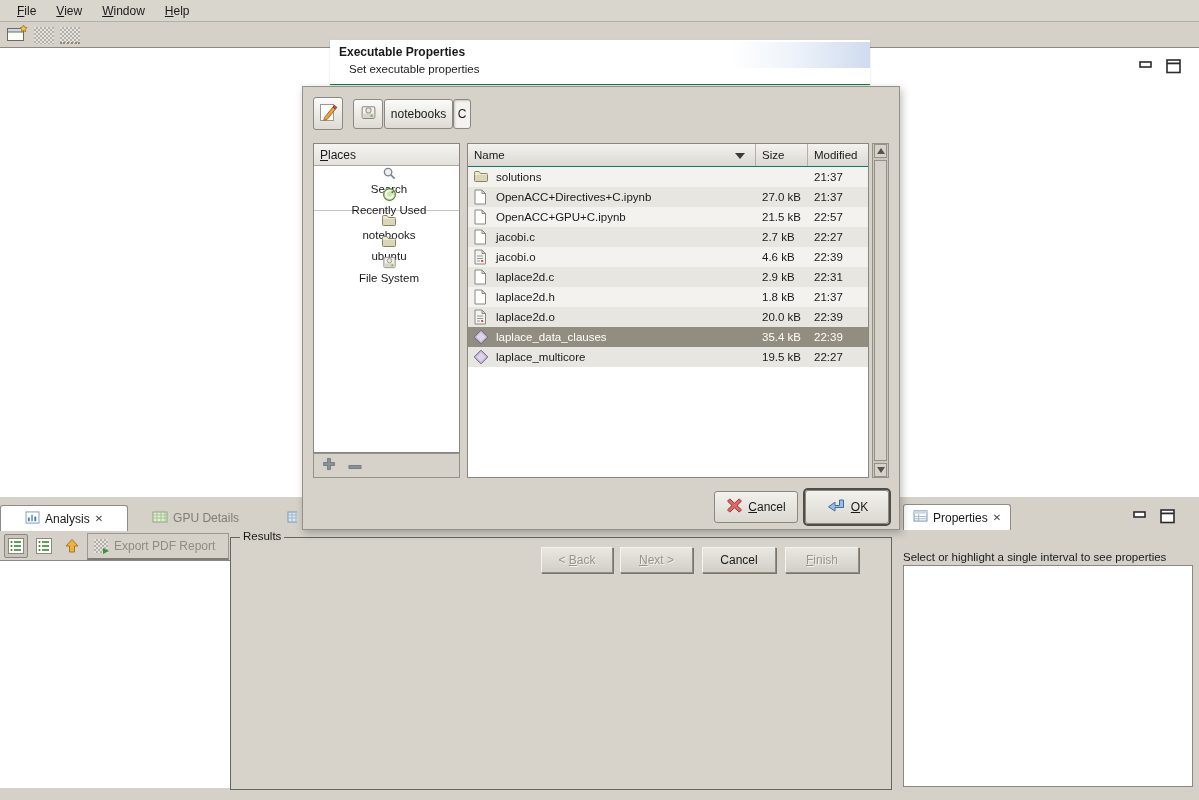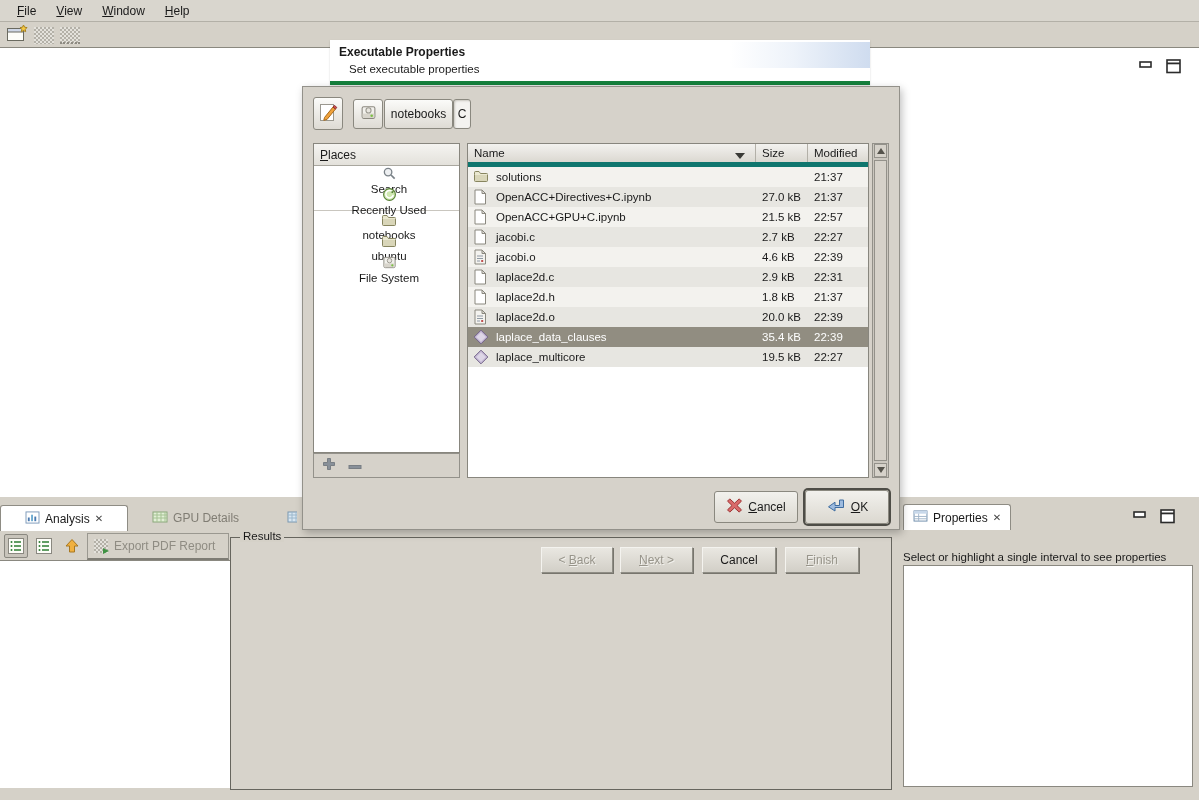--- a/index.html
+++ b/index.html
@@ -20,21 +20,21 @@
       linear-gradient(45deg,#b4b1a8 25%,#e4e2dc 25%,#e4e2dc 75%,#b4b1a8 75%);
       background-size:4px 4px; background-position:0 0,2px 2px; }
   .tb-ico { width:20px; height:17px; }
 
   
   #editor-area { left:0; top:47px; width:1199px; height:450px; background:#ffffff; border-top:1px solid #8a887f; }
   .winctl { display:flex; gap:10px; position:absolute; right:16px; top:10px; }
 
   
   #wizard-header { left:330px; top:40px; width:540px; height:45px; background:#ffffff;
-                   border-bottom:4px solid #15803d; box-shadow:0 1px 2px rgba(0,0,0,.15); }
+                   border-bottom:1px solid #15803d; box-shadow:0 1px 2px rgba(0,0,0,.15); }
   #wizard-header .title { position:absolute; left:9px; top:5px; font-weight:bold; }
   #wizard-header .subtitle { position:absolute; left:19px; top:23px; font-size:11.5px; }
   #wizard-banner { position:absolute; right:0; top:2px; width:140px; height:26px;
                    background:linear-gradient(to left,#cfdcef,#eef3fa 55%,#ffffff); }
   .wiz-btn { position:absolute; top:547px; height:26px; background:linear-gradient(#e9e7e1,#d2cfc7);
              border:1px solid #8f8d85; border-top-color:#f4f3ef; border-left-color:#f4f3ef;
              box-shadow:1px 1px 0 #77756d; font-size:12px; display:flex; align-items:center; justify-content:center; }
   .wiz-btn.disabled { color:#98958b; text-shadow:1px 1px 0 #f2f1ed; }
 
   
@@ -72,21 +72,21 @@
   #places { left:10px; top:56px; width:147px; height:310px; background:#ffffff; border:1px solid #88867e; position:absolute; }
   #places-header { height:22px; border-bottom:1px solid #a9a79f; display:flex; align-items:center; padding-left:6px;
                    background:linear-gradient(#f5f4f1,#e3e1db); font-size:12px; }
   .place-item { height:21px; display:flex; align-items:center; gap:0; padding-left:5px; font-size:11.5px;flex-direction:column; }
   .place-sep { height:1px; background:#c9c6bf; margin:2px 0; }
   #plusminus { left:10px; top:366px; width:147px; height:25px; position:absolute; background:#d6d2ca;
                border:1px solid #93918a; display:flex; align-items:center; gap:12px; padding-left:8px; }
   #plusminus svg { opacity:.65; }
 
   #flist { left:164px; top:56px; width:402px; height:335px; position:absolute; background:#ffffff; border:1px solid #88867e; }
-  #flist-header { display:flex; height:23px; border-bottom:5px solid #0f766e; font-size:11.5px; }
+  #flist-header { display:flex; height:23px; border-bottom:1px solid #0f766e; font-size:11.5px; }
   .hcell { background:linear-gradient(#f3f2ef,#dbd8d1); border-right:1px solid #b3b0a8; display:flex; align-items:center;
            padding-left:6px; }
   .hcell.name { width:288px; position:relative; }
   .hcell.size { width:52px; }
   .hcell.mod  { flex:1; border-right:none; }
   .sort-arrow { position:absolute; right:10px; top:9px; width:0; height:0;
                 border-left:5px solid transparent; border-right:5px solid transparent; border-top:6px solid #3a3a36; }
   .frow { display:flex; height:20px; align-items:center; font-size:11.5px; }
   .frow:nth-child(odd) { background:#f3f2ee; }
   .frow:nth-child(even) { background:#e7e6e1; }

